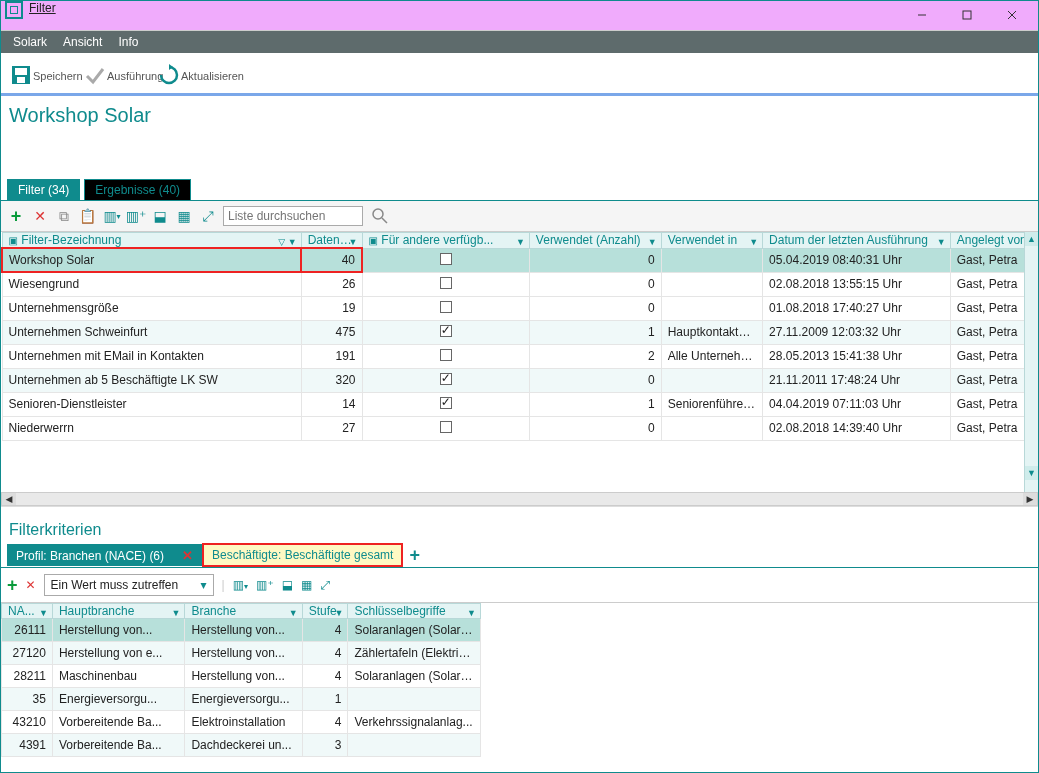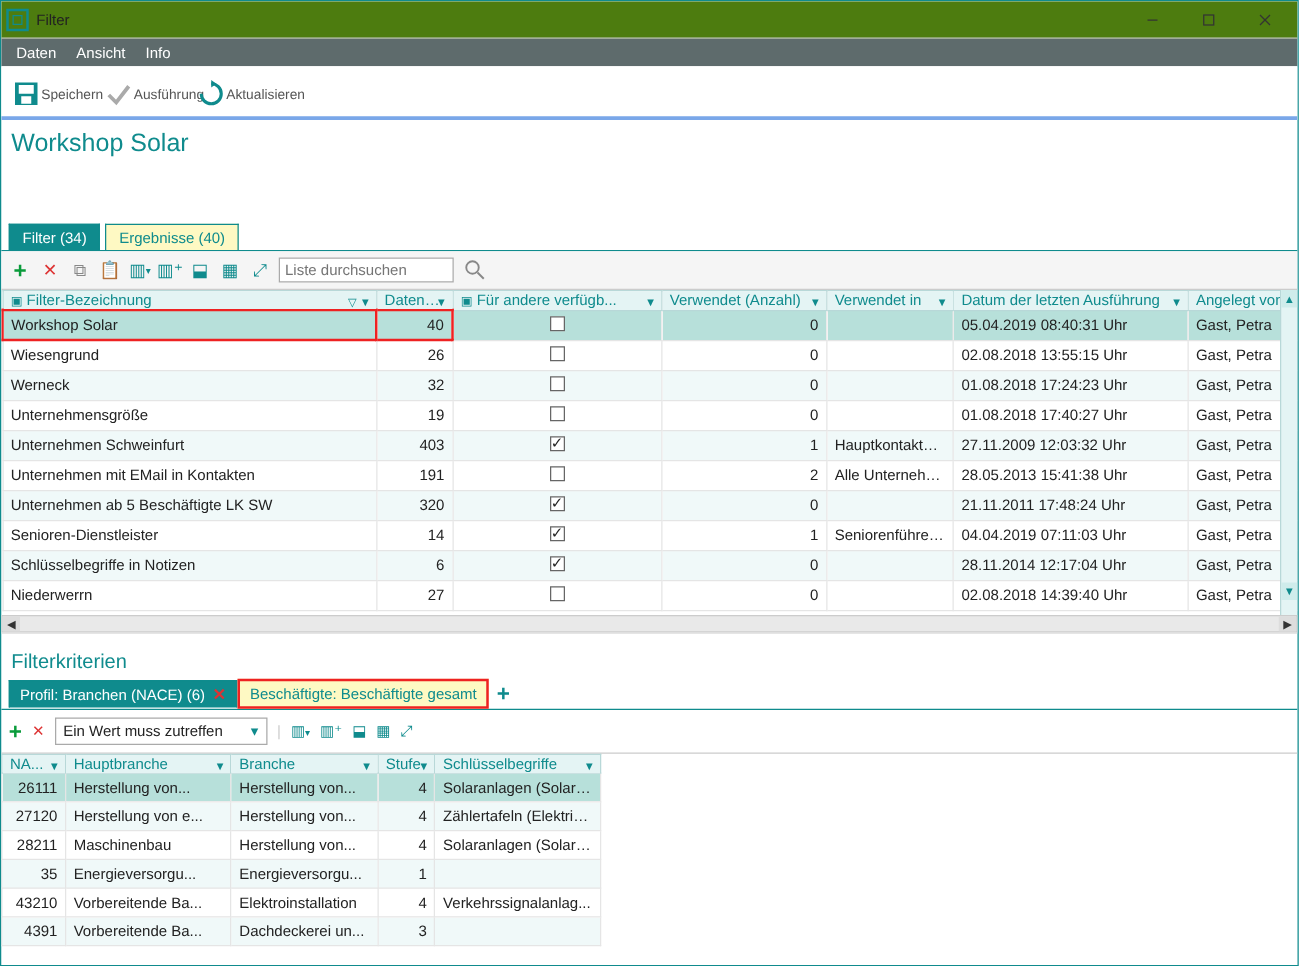--- a/index.html
+++ b/index.html
@@ -10,25 +10,26 @@
     background: #fff;
     color: #222;
     width: 1039px;
     height: 773px;
     overflow: hidden;
     border: 1px solid #0f8b8d;
   }
   
   .titlebar {
     height: 30px;
-    background: #4d7c0f;
+    background: #f0abfc;
     border-bottom: 1px solid #ccc;
     display: flex;
-    align-items: center;
+    align-items: flex-start;
     padding: 0 4px;
+    text-decoration: underline;
   }
   .titlebar .app-icon {
     width: 18px; height: 18px;
     border: 2px solid #0f8b8d;
     margin-right: 6px;
     display: inline-block;
     position: relative;
   }
   .titlebar .app-icon::after {
     content: "";
@@ -116,21 +117,21 @@
     border: 1px solid #0f8b8d;
     border-bottom: none;
     font-size: 12px;
     cursor: default;
   }
   .tab.active {
     background: #0f8b8d;
     color: #fff;
   }
   .tab.inactive {
-    background: #fef9c3;
+    background: #000000;
     color: #0f8b8d;
   }
   
   .list-toolbar {
     display: flex;
     align-items: center;
     padding: 4px 6px;
     gap: 6px;
     background: #f5f5f5;
     border-bottom: 1px solid #ccc;
@@ -216,21 +217,21 @@
     border-bottom: 1px solid #0f8b8d;
     padding-left: 6px;
   }
   .criteria-tab {
     padding: 3px 8px;
     border: 1px solid #0f8b8d;
     border-bottom: none;
     font-size: 12px;
     display: flex;
     align-items: center;
-    gap: 6px;
+    gap: 18px;
   }
   .criteria-tab.active { background: #0f8b8d; color: #fff; }
   .criteria-tab .close { color: #d33; font-weight: bold; font-size: 13px; }
   .criteria-tab.inactive { background: #fef9c3; color: #0f8b8d; border: 2px solid #e22; }
   .add-tab {
     color: #0f8b8d; font-size: 18px; font-weight: bold; padding: 0 6px;
   }
   .criteria-toolbar {
     display: flex; align-items: center;
     padding: 6px 6px;
@@ -287,21 +288,21 @@
     <div class="win-btn">
       <svg width="10" height="10">
           <line x1="1" y1="1" x2="9" y2="9" stroke="#333"></line>
           <line x1="9" y1="1" x2="1" y2="9" stroke="#333"></line>
         </svg>
     </div>
   </div>
 </div>
 
 <div class="menubar">
-  <div class="menu-item">Daten</div>
+  <div class="menu-item">Solark</div>
   <div class="menu-item">Ansicht</div>
   <div class="menu-item">Info</div>
 </div>
 
 <div class="toolbar">
   <div class="toolbar-buttons">
     <div class="tbtn">
       <div class="ticon">
         <svg width="24" height="24">
             <rect x="3" y="3" width="18" height="18" fill="#0f8b8d"></rect>
@@ -391,41 +392,32 @@
         </tr>
         <tr>
           <td>Wiesengrund</td>
           <td class="right ">26</td>
           <td class="center"><span class="checkbox-box "></span></td>
           <td class="right">0</td>
           <td></td>
           <td>02.08.2018 13:55:15 Uhr</td>
           <td>Gast, Petra</td>
         </tr>
-        <tr class="stripe">
-          <td>Werneck</td>
-          <td class="right ">32</td>
-          <td class="center"><span class="checkbox-box "></span></td>
-          <td class="right">0</td>
-          <td></td>
-          <td>01.08.2018 17:24:23 Uhr</td>
-          <td>Gast, Petra</td>
-        </tr>
         <tr>
           <td>Unternehmensgröße</td>
           <td class="right ">19</td>
           <td class="center"><span class="checkbox-box "></span></td>
           <td class="right">0</td>
           <td></td>
           <td>01.08.2018 17:40:27 Uhr</td>
           <td>Gast, Petra</td>
         </tr>
         <tr class="stripe">
           <td>Unternehmen Schweinfurt</td>
-          <td class="right ">403</td>
+          <td class="right ">475</td>
           <td class="center"><span class="checkbox-box checked"></span></td>
           <td class="right">1</td>
           <td>Hauptkontakte S...</td>
           <td>27.11.2009 12:03:32 Uhr</td>
           <td>Gast, Petra</td>
         </tr>
         <tr>
           <td>Unternehmen mit EMail in Kontakten</td>
           <td class="right ">191</td>
           <td class="center"><span class="checkbox-box "></span></td>
@@ -443,29 +435,20 @@
           <td>21.11.2011 17:48:24 Uhr</td>
           <td>Gast, Petra</td>
         </tr>
         <tr>
           <td>Senioren-Dienstleister</td>
           <td class="right ">14</td>
           <td class="center"><span class="checkbox-box checked"></span></td>
           <td class="right">1</td>
           <td>Seniorenführer -...</td>
           <td>04.04.2019 07:11:03 Uhr</td>
-          <td>Gast, Petra</td>
-        </tr>
-        <tr class="stripe">
-          <td>Schlüsselbegriffe in Notizen</td>
-          <td class="right ">6</td>
-          <td class="center"><span class="checkbox-box checked"></span></td>
-          <td class="right">0</td>
-          <td></td>
-          <td>28.11.2014 12:17:04 Uhr</td>
           <td>Gast, Petra</td>
         </tr>
         <tr>
           <td>Niederwerrn</td>
           <td class="right ">27</td>
           <td class="center"><span class="checkbox-box "></span></td>
           <td class="right">0</td>
           <td></td>
           <td>02.08.2018 14:39:40 Uhr</td>
           <td>Gast, Petra</td>

